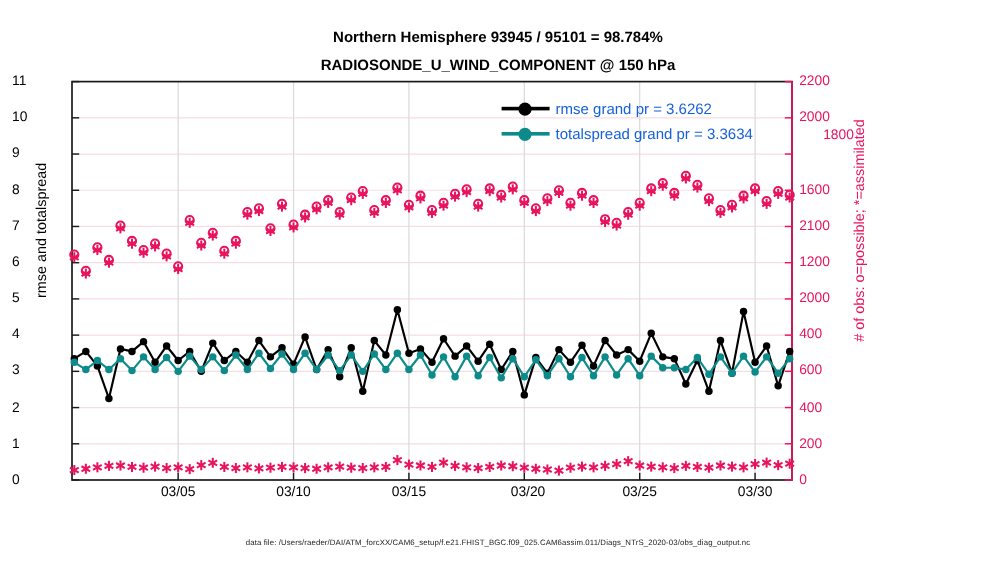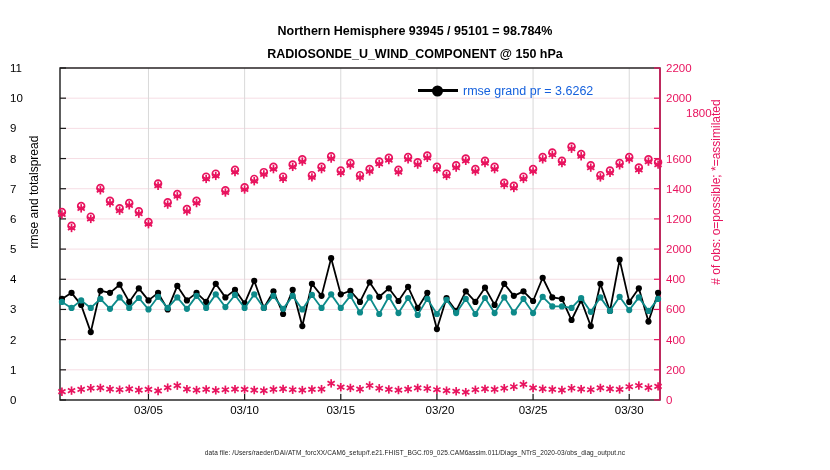--- a/index.html
+++ b/index.html
@@ -700,38 +700,44 @@
       <div class="ytick-l" style="top: 68px;">11</div>
     </div>
   <div id="ytlabels-right">
       <div class="ytick-r" style="top: 400px;">0</div>
       <div class="ytick-r" style="top: 369.818px;">200</div>
       <div class="ytick-r" style="top: 339.636px;">400</div>
       <div class="ytick-r" style="top: 309.455px;">600</div>
       <div class="ytick-r" style="top: 279.273px;">400</div>
       <div class="ytick-r" style="top: 249.091px;">2000</div>
       <div class="ytick-r" style="top: 218.909px;">1200</div>
-      <div class="ytick-r" style="top: 188.727px;">1400</div>
+      <div class="ytick-r" style="top: 188.727px;">2100</div>
       <div class="ytick-r" style="top: 158.545px;">1600</div>
       <div class="ytick-r" style="top: 113px; margin-left: 20px;">1800</div>
       <div class="ytick-r" style="top: 98.1818px;">2000</div>
       <div class="ytick-r" style="top: 68px;">2200</div>
     </div>
   <div id="xtlabels"></div>
 
   <div id="ylabel-left">rmse and totalspread</div>
   <div id="ylabel-right"># of obs: o=possible; *=assimilated</div>
 
   <div id="legend">
     <div class="lg-row">
       <span class="lg-line" style="background: rgb(0, 0, 0);">
           <i style="background: rgb(0, 0, 0);"></i>
         </span>
       <span class="lg-text">rmse grand pr = 3.6262</span>
     </div>
+    <div class="lg-row">
+      <span class="lg-line" style="background: rgb(13, 138, 138);">
+          <i style="background: rgb(13, 138, 138);"></i>
+        </span>
+      <span class="lg-text">totalspread grand pr = 3.3634</span>
+    </div>
   </div>
 
   <div id="footer">data file: /Users/raeder/DAI/ATM_forcXX/CAM6_setup/f.e21.FHIST_BGC.f09_025.CAM6assim.011/Diags_NTrS_2020-03/obs_diag_output.nc</div>
 <div class="xtick" style="left: 148.462px;">03/05</div>
     <div class="xtick" style="left: 244.615px;">03/10</div>
     <div class="xtick" style="left: 340.769px;">03/15</div>
     <div class="xtick" style="left: 440px;">03/20</div>
     <div class="xtick" style="left: 533.077px;">03/25</div>
     <div class="xtick" style="left: 629.231px;">03/30</div>
   </div>

